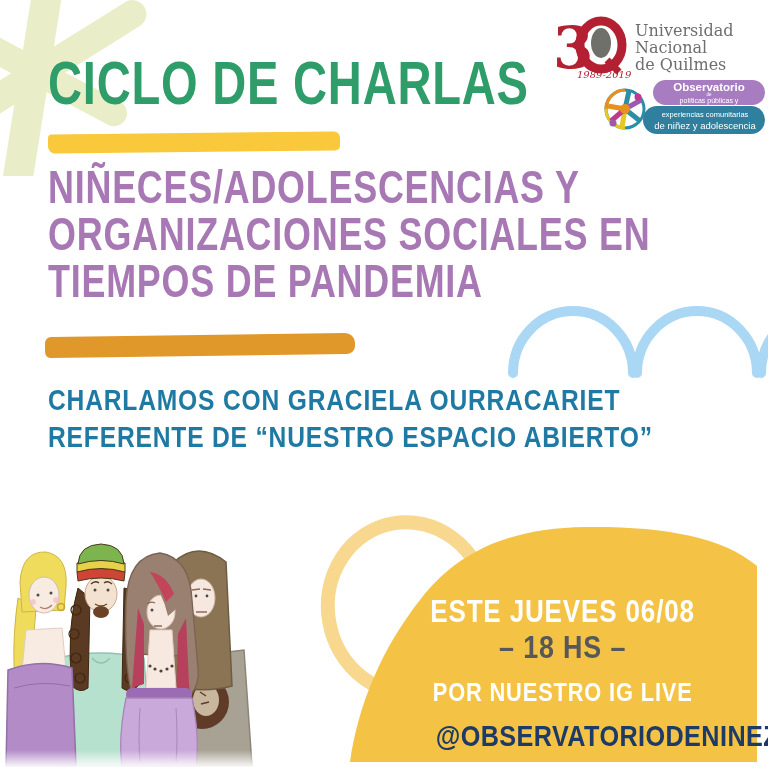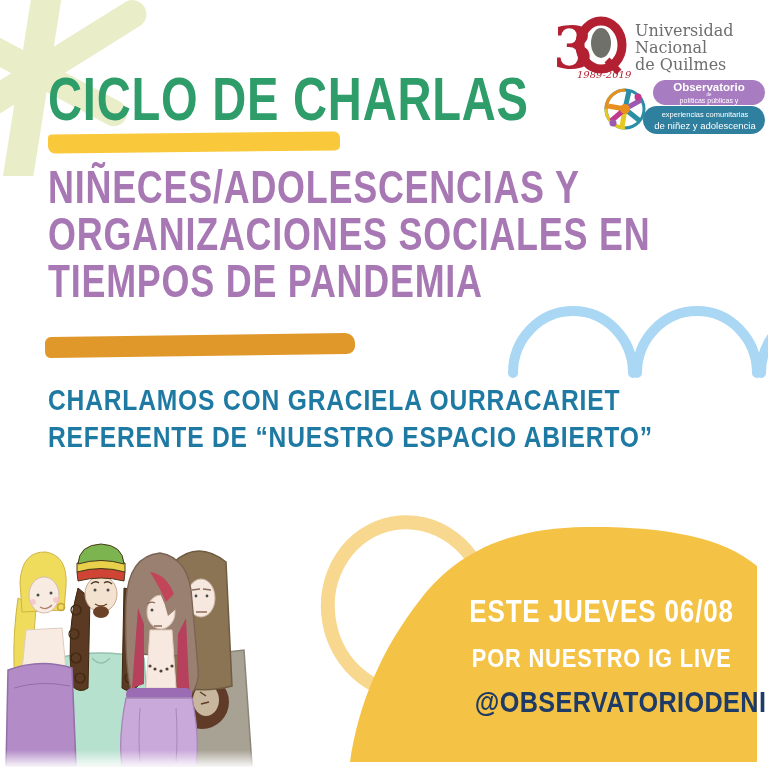--- a/index.html
+++ b/index.html
@@ -3,39 +3,39 @@
 <meta charset="utf-8">
 <style>
   html,body{margin:0;padding:0;background:#ffffff;}
   .poster{position:relative;width:768px;height:768px;background:#ffffff;overflow:hidden;
           font-family:"Liberation Sans",sans-serif;}
   .abs{position:absolute;}
   .disp{font-weight:800;letter-spacing:1px;line-height:1;}
   .cond{display:inline-block;transform:scaleX(0.78);transform-origin:0 50%;white-space:nowrap;}
   .condc{display:inline-block;transform:scaleX(0.84);transform-origin:50% 50%;white-space:nowrap;}
 
-  .title{left:48px;top:68px;font-size:62px;color:#2f9d6a;}
+  .title{left:48px;top:52px;font-size:62px;color:#2f9d6a;}
   .underline-bar{left:48px;top:133px;width:292px;height:19px;background:#f9c83b;
                  border-radius:4px 6px 5px 7px;transform:rotate(-0.6deg);}
   .heading{left:48px;top:164px;color:#a778b4;font-size:46px;}
   .heading .hline{height:47px;}
   .divider-bar{left:45px;top:335px;width:310px;height:21px;background:#e1982b;
                border-radius:6px 10px 8px 6px;transform:rotate(-0.8deg);}
   .speaker{left:48px;top:385px;color:#1f7aa3;font-size:30px;}
   .speaker .sline{height:37px;}
   .speaker .cond{transform:scaleX(0.82);}
 
   .arcs-svg{left:505px;top:303px;width:263px;height:75px;}
   .blob-svg{left:300px;top:495px;width:468px;height:273px;}
   .illus-svg{left:0px;top:538px;width:262px;height:230px;}
   .asterisk-svg{left:-34px;top:-24px;width:190px;height:200px;}
   .unq-svg{left:535px;top:12px;width:210px;height:72px;}
   .obs-svg{left:598px;top:78px;width:170px;height:70px;}
 
-  .event-block{left:442px;top:594px;width:320px;text-align:center;}
+  .event-block{left:403px;top:594px;width:320px;text-align:center;}
   .event-date{font-size:31px;line-height:36px;color:#ffffff;font-weight:800;letter-spacing:1px;}
   .event-time{font-size:32px;line-height:34px;color:#57585a;font-weight:800;letter-spacing:1px;}
   .event-channel{font-size:26px;line-height:32px;color:#ffffff;font-weight:800;letter-spacing:1px;margin-top:12px;}
   .event-handle{font-size:30px;line-height:32px;margin-top:12px;color:#1e3a66;font-weight:800;letter-spacing:0.5px;}
 
   .serif{font-family:"DejaVu Serif","Liberation Serif",serif;}
 </style>
 </head>
 <body>
 
@@ -193,17 +193,18 @@
       </g>
       <rect x="126" y="150" width="66" height="13" rx="6" fill="#9b6cb3"></rect>
       <path d="M126 160 L192 160 Q200 200 196 228 L122 228 Q118 200 126 160 Z" fill="#c9a8da" stroke="#a787b8" stroke-width="1.3"></path>
       <path d="M140 170 q-2 30 0 54 M176 170 q2 30 0 54" stroke="#a787b8" stroke-width="1" fill="none"></path>
     </g>
     <rect x="0" y="212" width="262" height="18" fill="url(#fadeW)"></rect>
   </svg>
 
   <div class="abs event-block">
     <div class="event-date"><span class="condc">ESTE JUEVES 06/08</span></div>
+    <div class="event-time"><span class="condc">– 18 HS –</span></div>
     <div class="event-channel"><span class="condc">POR NUESTRO IG LIVE</span></div>
     <div class="event-handle"><span class="condc">@OBSERVATORIODENINEZ</span></div>
   </div>
 
 </div>
 
 </body></html>

